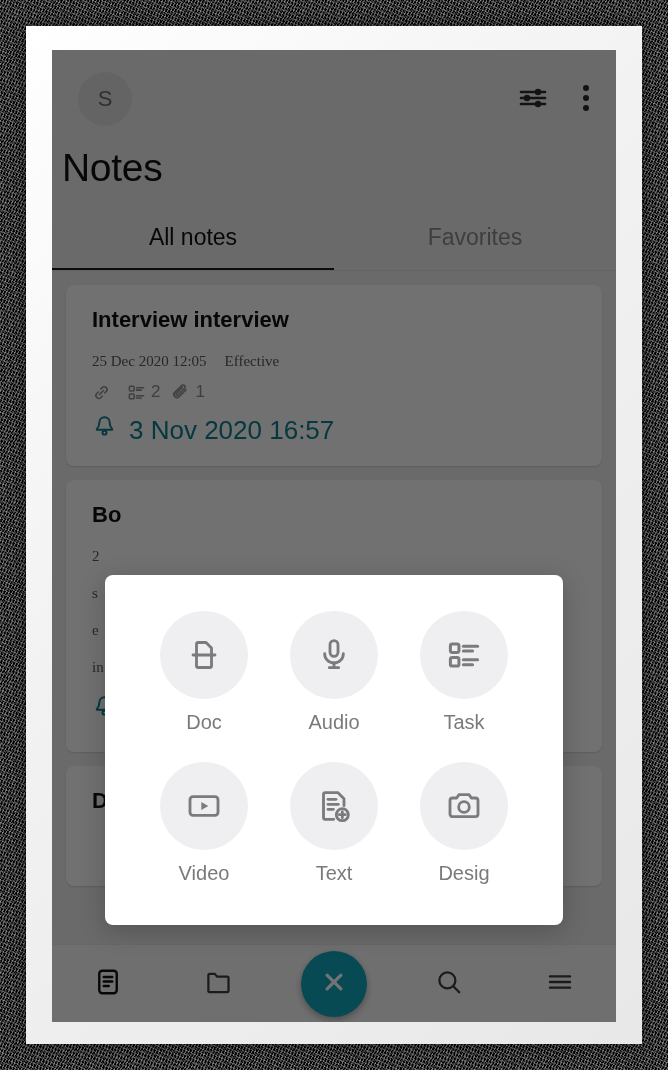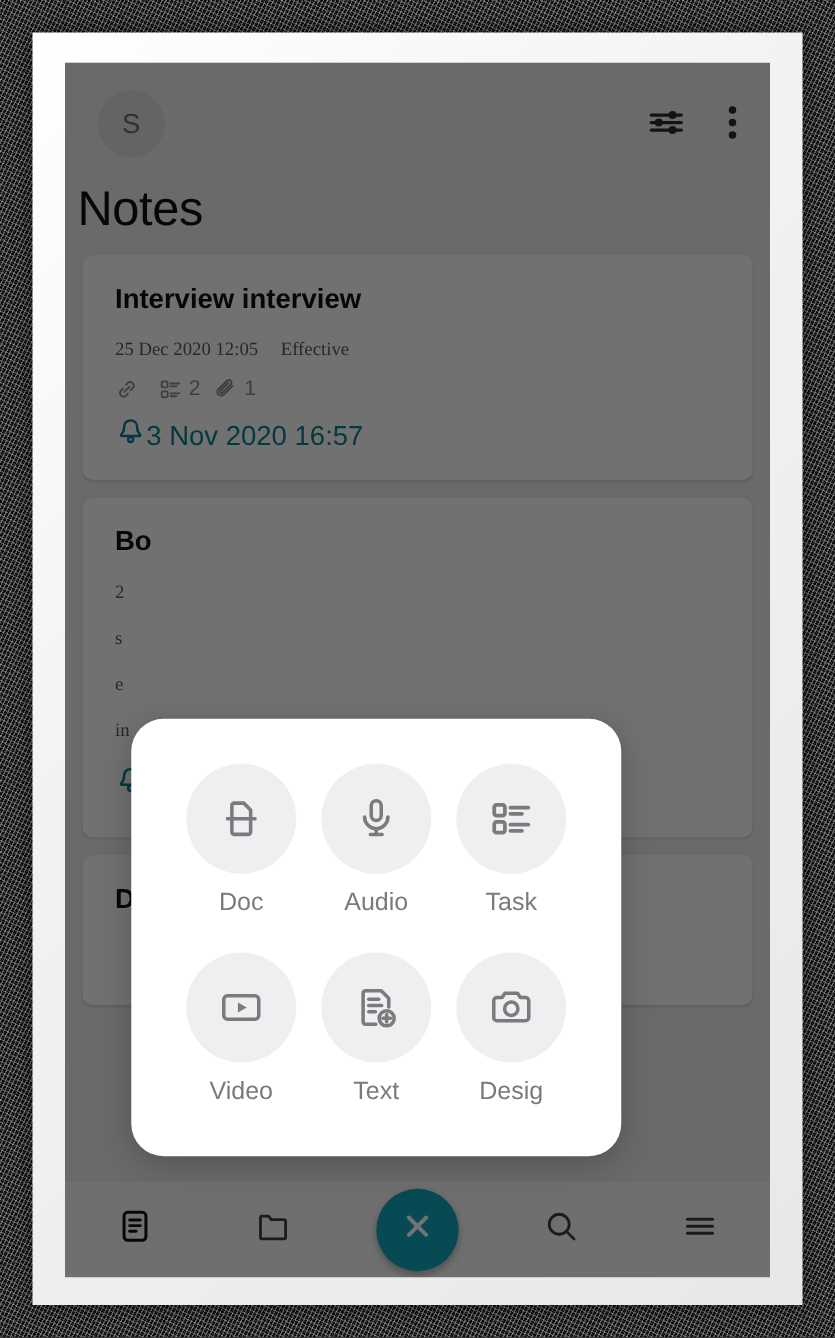--- a/index.html
+++ b/index.html
@@ -118,22 +118,22 @@
     display: flex; gap: 18px; font-family: Liberation Serif, serif;
   }
   .note-badges {
     margin-top: 12px;
     display: flex; align-items: center; gap: 11px;
     font-size: 17px; color: #8d8d8d;
   }
   .badge { display: flex; align-items: center; gap: 5px; }
   .note-reminder {
     margin-top: 12px;
-    display: flex; align-items: center; 
-    font-size: 22px; color: #0c7d8c;
+    display: flex; align-items: center; gap: 12px;
+    font-size: 26px; color: #0c7d8c;
   }
 
   
   #bottomnav {
     position: absolute; left: 0; right: 0; bottom: 0;
     height: 78px; background: #f6f6f6;
     display: flex; align-items: center; justify-content: space-around;
     border-top: 1px solid #e6e6e6;
     z-index: 40;
   }
@@ -141,23 +141,23 @@
   #fab {
     width: 66px; height: 66px; border-radius: 50%;
     display:flex; align-items:center; justify-content:center;
     box-shadow: 0 3px 7px rgba(0,0,0,.3);
   }
 
   
   #create-popup {
     position: absolute;
     left: 53px; top: 525px;
-    width: 392px; height: 350px;
+    width: 458px; height: 350px;
     background: #ffffff;
-    border-radius: 26px;
+    border-radius: 8px;
     z-index: 60;
     box-shadow: 0 6px 26px rgba(0,0,0,.22);
     display: grid;
     grid-template-columns: repeat(3, 1fr);
     grid-template-rows: repeat(2, 1fr);
     align-items: center; justify-items: center;
     padding: 22px 34px 26px 34px;
   }
   .popup-item { display:flex; flex-direction:column; align-items:center; gap: 12px; }
   .popup-circle {
@@ -199,20 +199,24 @@
             <circle cx="4" cy="4" r="3" fill="#2b2b2b"></circle>
             <circle cx="4" cy="14" r="3" fill="#2b2b2b"></circle>
             <circle cx="4" cy="24" r="3" fill="#2b2b2b"></circle>
           </svg>
         </span>
       </div>
     </div>
 
     <div id="page-title">Notes</div>
 
+    <div id="tabs">
+      <div class="tab active">All notes</div>
+      <div class="tab">Favorites</div>
+    </div>
 
     <div id="list">
 
       <div class="note-card">
         <div class="note-title">Interview interview</div>
         <div class="note-meta">
           <span>25 Dec 2020 12:05</span>
           <span>Effective</span>
         </div>
         <div class="note-badges">

